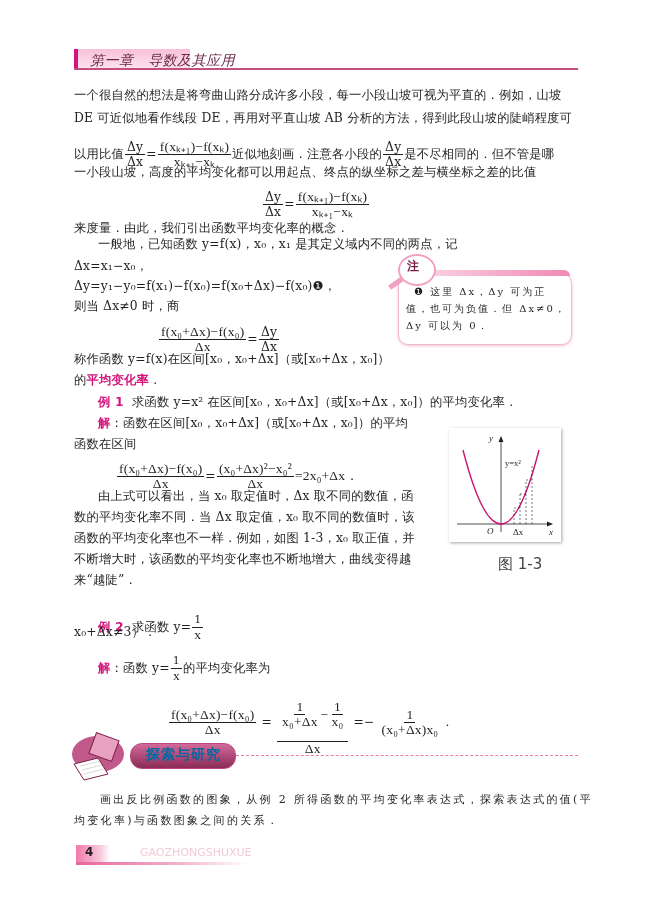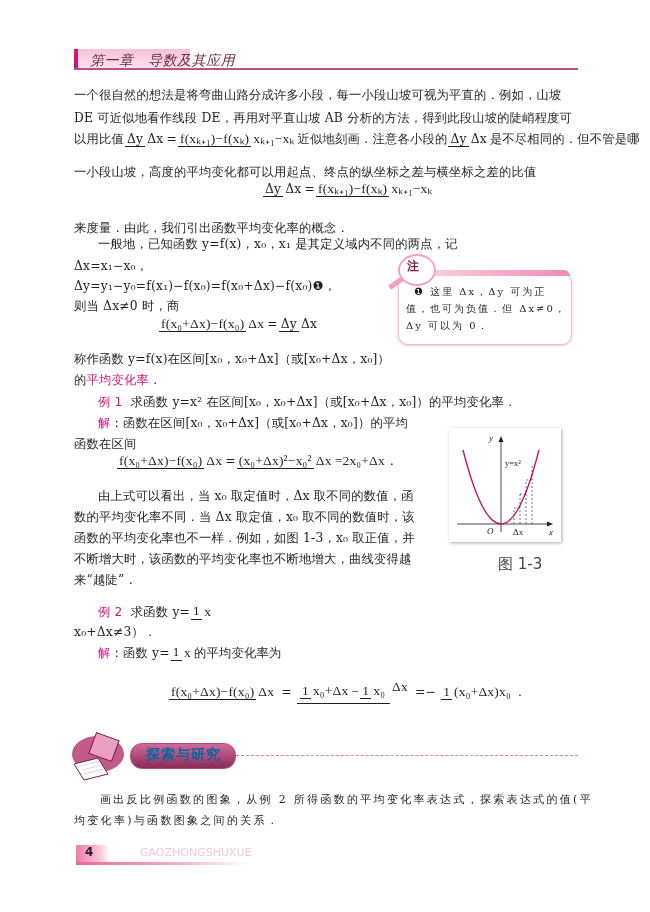--- a/index.html
+++ b/index.html
@@ -1,24 +1,24 @@
 <!DOCTYPE html>
 <html><head>
 <meta charset="utf-8">
 <style>
   html, body { margin:0; padding:0; background:#ffffff; }
   body { width:650px; height:912px; position:relative; overflow:hidden;
          font-family:"DejaVu Serif", serif; color:#231f20; }
   .abs { position:absolute; }
   .line { position:absolute; left:74px; font-size:12.3px; line-height:16px; white-space:nowrap; letter-spacing:0.2px; }
   .it { font-family:"Liberation Serif", serif; font-size:13.5px; }
-  .frac { display:inline-flex; flex-direction:row; align-items:flex-start; vertical-align:middle; margin:4px 1px; }
+  .frac { display:inline-flex; flex-direction:column; align-items:center; vertical-align:middle; margin:12px 1px; }
   .frac .num { border-bottom:1px solid #231f20; padding:0 2px; line-height:14px; }
   .frac .den { line-height:14px; padding:0 2px; }
-  .pink { color:#d4147a; font-weight:normal; font-family:"DejaVu Sans", sans-serif; }
+  .pink { color:#d4147a; font-weight:bold; font-family:"DejaVu Sans", sans-serif; }
   
   .hdr-bar { left:74px; top:49px; width:4px; height:20px; background:#d4147a; }
   .hdr-tab { left:78px; top:49px; width:112px; height:20px;
              background:linear-gradient(180deg,#f7c1d9 0%,#fde4ee 100%); }
   .hdr-text { left:90px; top:52px; font-family:"DejaVu Sans", sans-serif; font-style:italic;
               font-size:14px; color:#6d2847; letter-spacing:0.5px; white-space:nowrap; }
   .hdr-rule { left:74px; top:68px; width:504px; height:1.5px; background:#c2507e; }
   
   .note { left:398px; top:273px; width:172px; height:70px; border-radius:10px;
           background:#fff; border:1.5px solid #f4b8cf; box-shadow:0 1px 3px rgba(230,140,175,0.5); }

